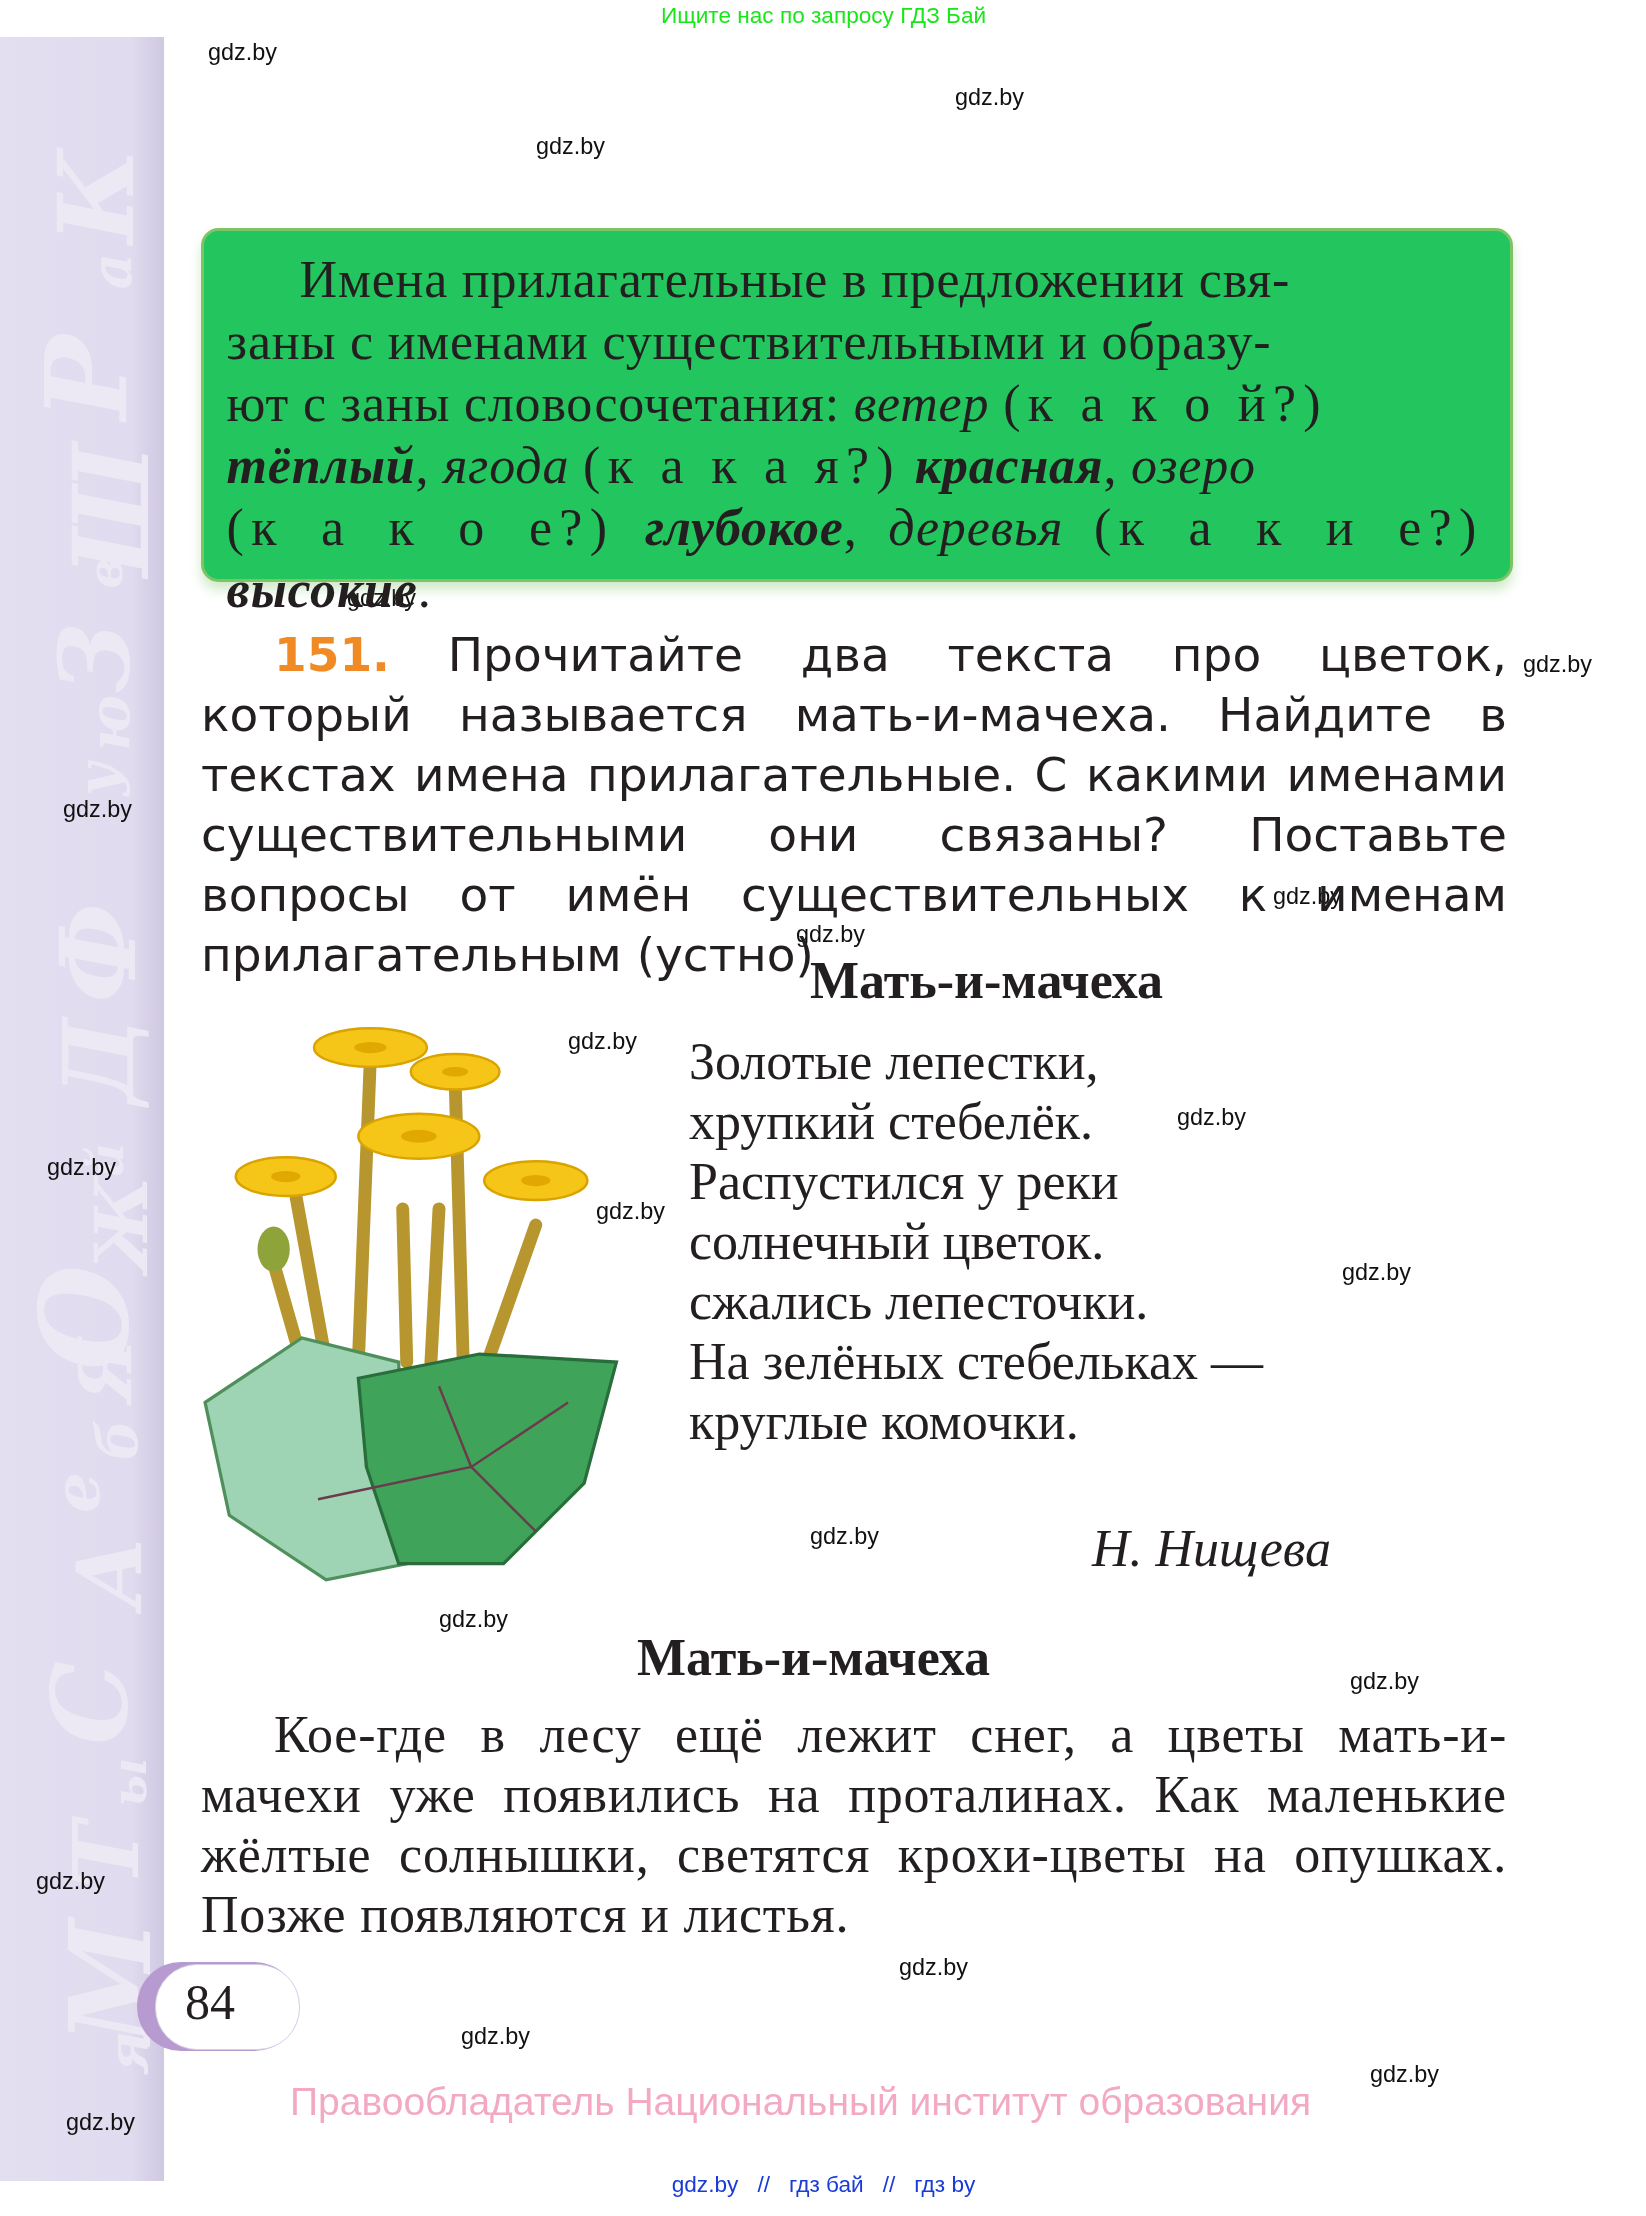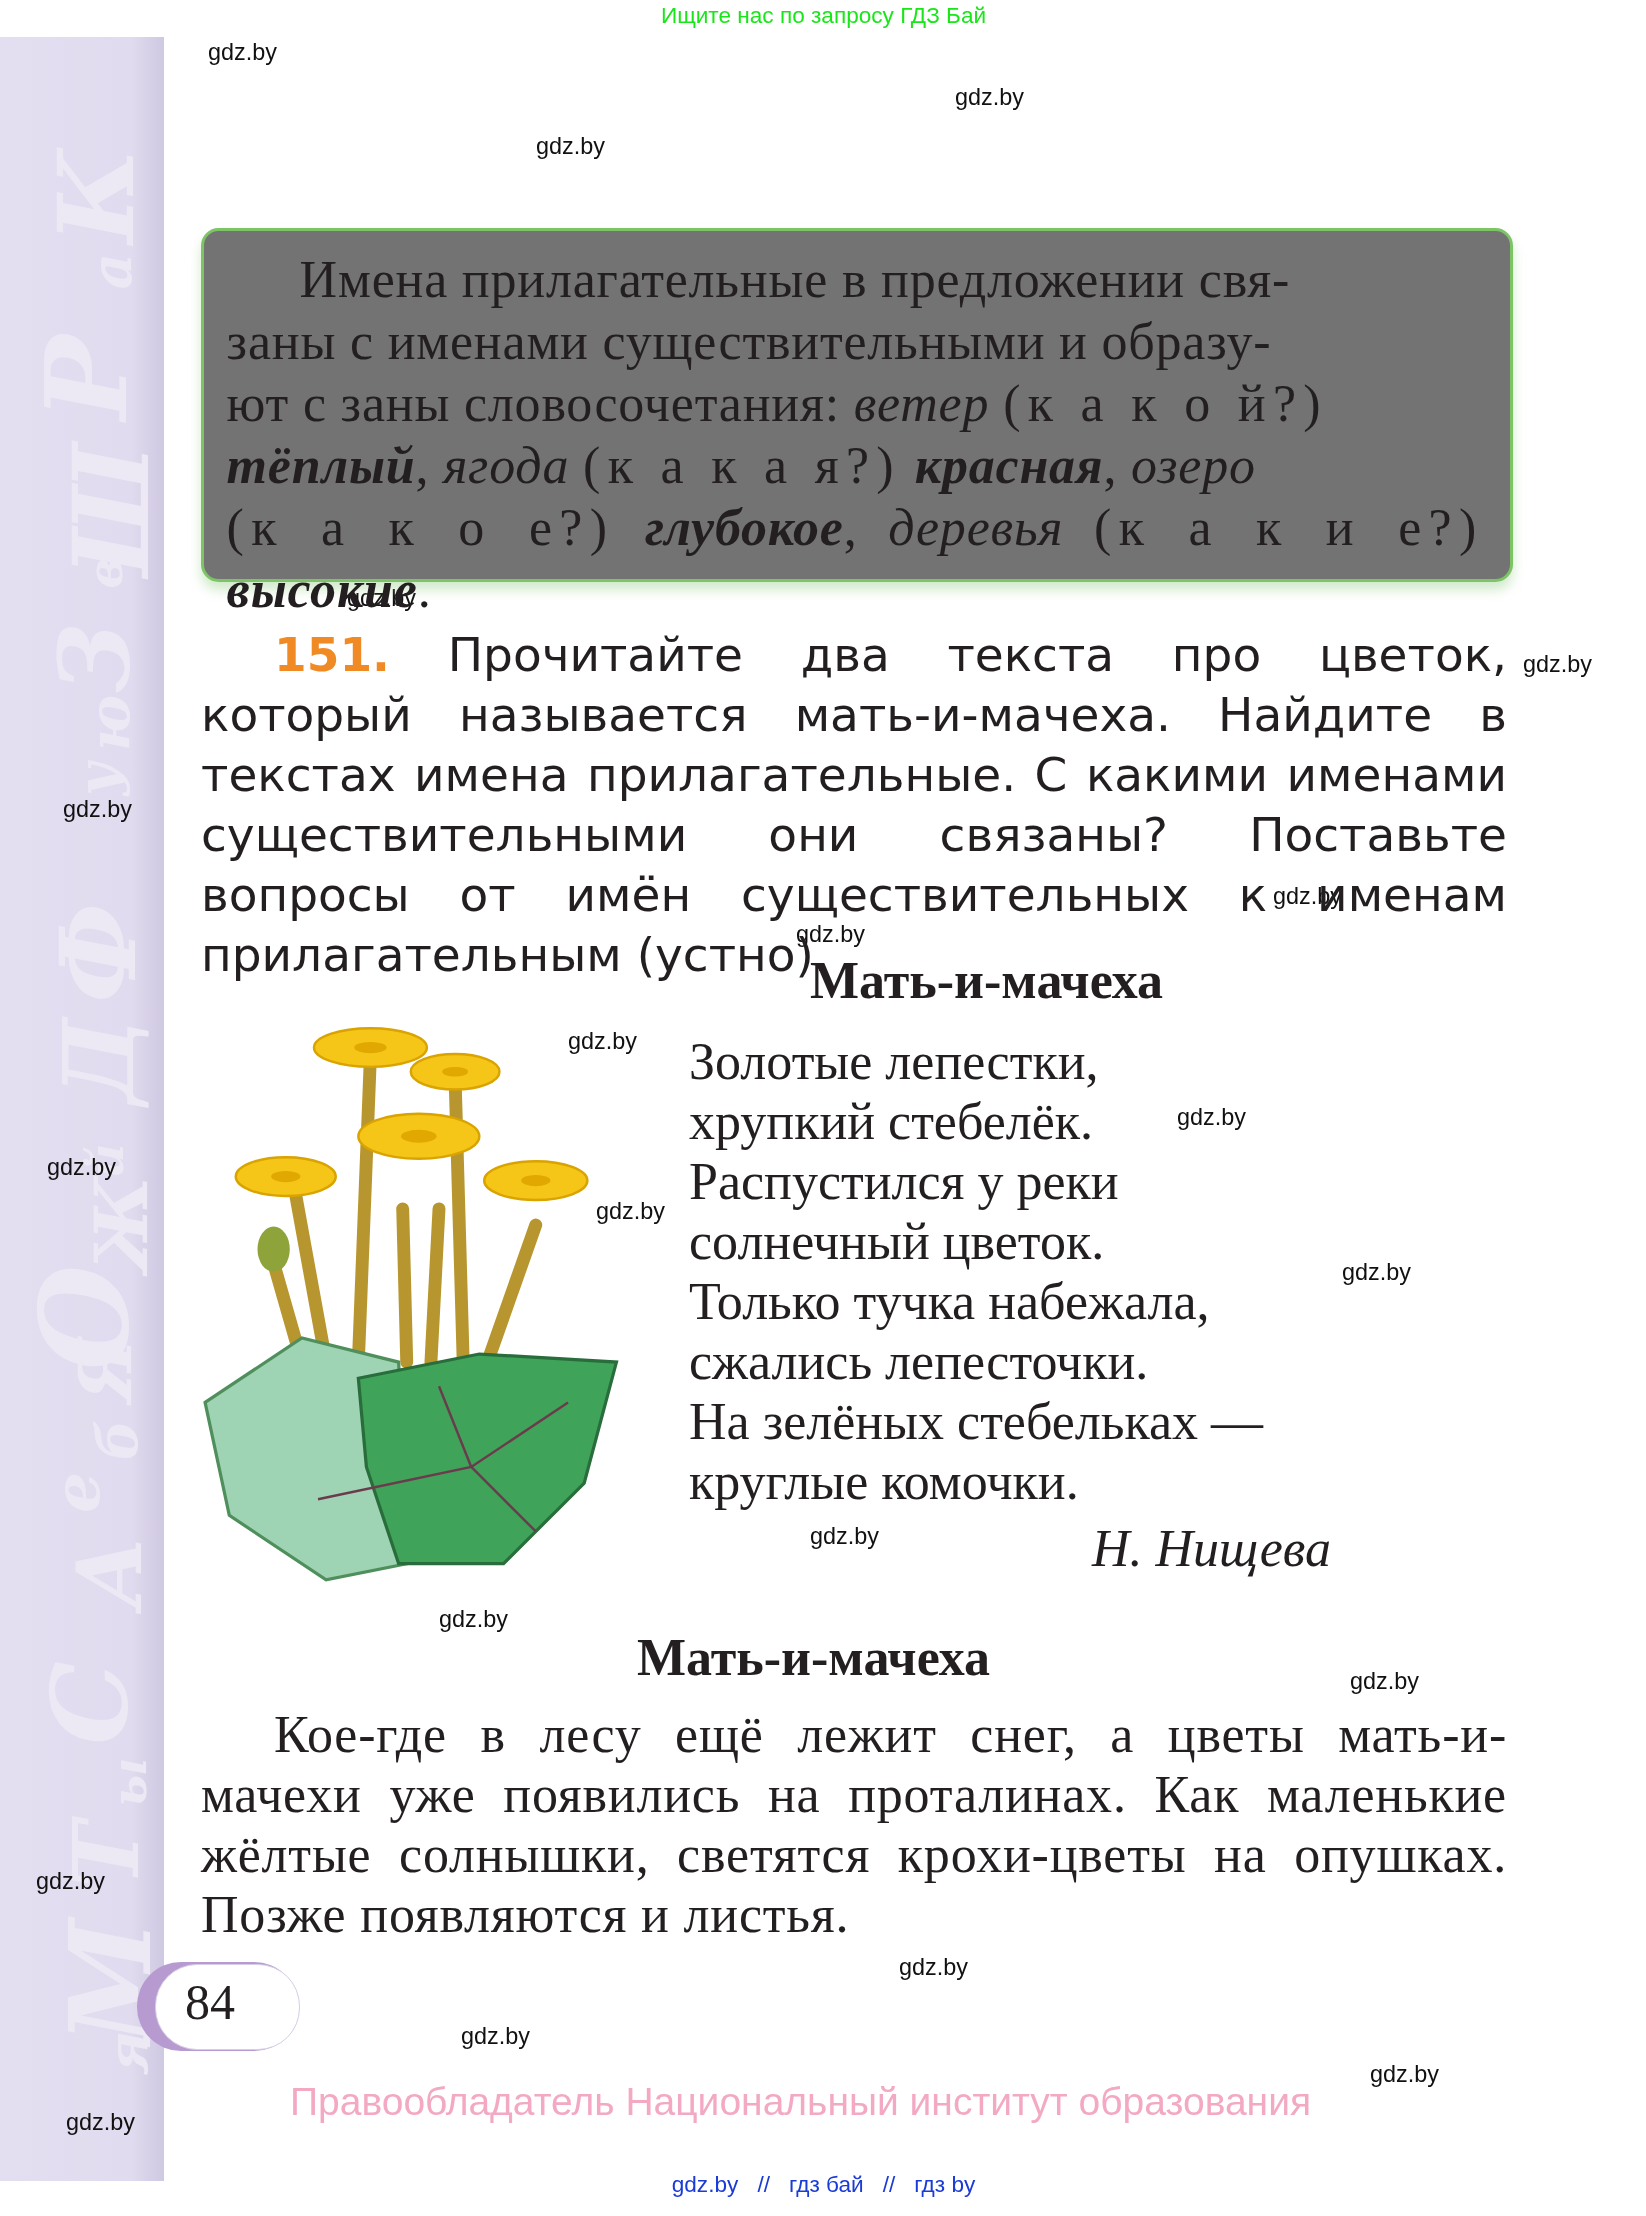--- a/index.html
+++ b/index.html
@@ -7,21 +7,21 @@
          font-family:"Liberation Serif", serif; color:#231f20; }
   .abs { position:absolute; }
   .topbar { left:0; top:3.2px; width:1647px; text-align:center; color:#19e619;
             font-family:"Liberation Sans", sans-serif; font-size:22.6px; }
   .sidebar { left:0; top:37px; width:164px; height:2144px;
              background:linear-gradient(to right,#e3def0 0%,#e0dbee 80%,#cfc8e2 100%); }
   .sideglyph { position:absolute; color:#ece9f5; font-family:"DejaVu Serif", serif; font-weight:bold;
                font-style:italic; transform:rotate(-90deg); }
   .wm { position:absolute; font-family:"Liberation Sans", sans-serif; color:#111; font-size:23.4px; }
   .wm.sm { font-size:17.7px; }
-  .rule-box { left:201px; top:228px; width:1306px; height:348px; background:#737373;
+  .rule-box { left:201px; top:228px; width:1306px; height:348px; background:#22c55e;
               border:3.2px solid #7cc466; border-radius:17.7px; box-shadow:0 8px 11.3px rgba(124,196,102,0.35); }
   .rule-text { position:absolute; left:22.6px; top:17.7px; width:1257px; font-size:52px; line-height:62px;
                text-align:justify; letter-spacing:0.8px; }
   .rule-text .it { font-style:italic; }
   .rule-text .bi { font-style:italic; font-weight:bold; }
   .spaced { letter-spacing:7.3px; }
   .task { left:201px; top:625px; width:1306px; font-family:"DejaVu Sans", sans-serif; font-size:47px;
           line-height:60px; text-align:justify; }
   .task .num { color:#f08a24; font-weight:bold; }
   .title { font-weight:bold; font-size:52px; }
@@ -142,21 +142,20 @@
       <path d="M340 600 L420 680"></path>
   </g>
 </svg>
 
 <div class="abs title" style="left:810px;top:951px;">Мать-и-мачеха</div>
 <div class="abs poem">
   <div>Золотые лепестки,</div>
   <div>хрупкий стебелёк.</div>
   <div>Распустился у реки</div>
   <div>солнечный цветок.</div>
-  <div>Только тучка набежала,</div>
   <div>сжались лепесточки.</div>
   <div>На зелёных стебельках —</div>
   <div>круглые комочки.</div>
 </div>
 <div class="abs author">Н. Нищева</div>
 
 <div class="abs title" style="left:637px;top:1628px;">Мать-и-мачеха</div>
 <div class="abs prose">
   <span style="display:inline-block;width:73px;"></span><span>Кое-где в лесу ещё лежит снег, а цветы мать-и-мачехи уже появились на проталинах. Как маленькие жёлтые солнышки, светятся крохи-цветы на опушках. Позже появляются и листья.</span>
 </div>

